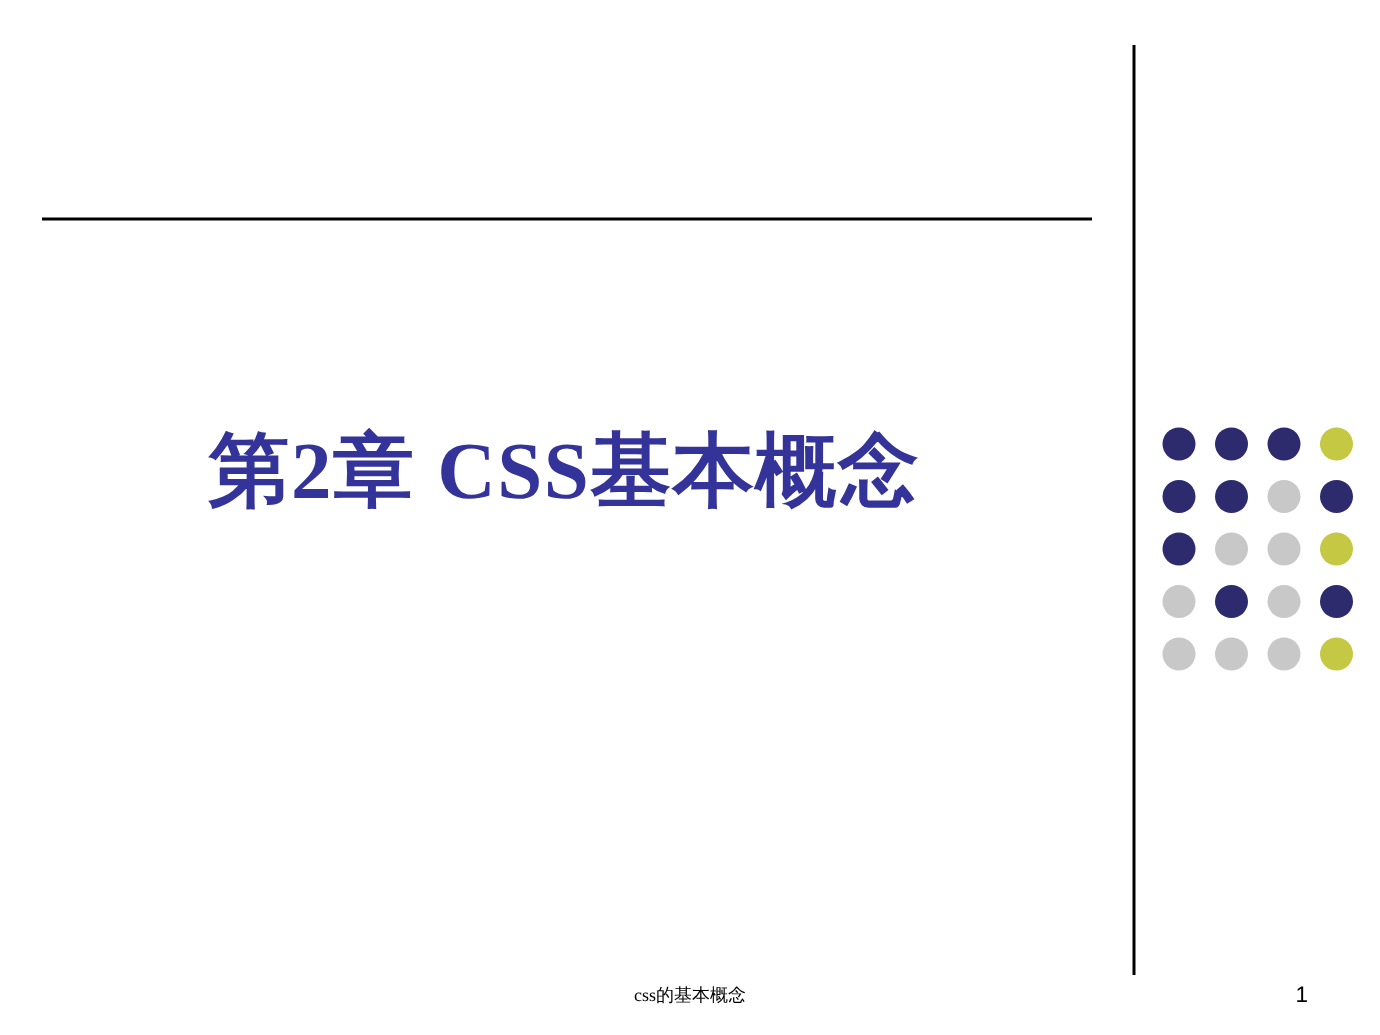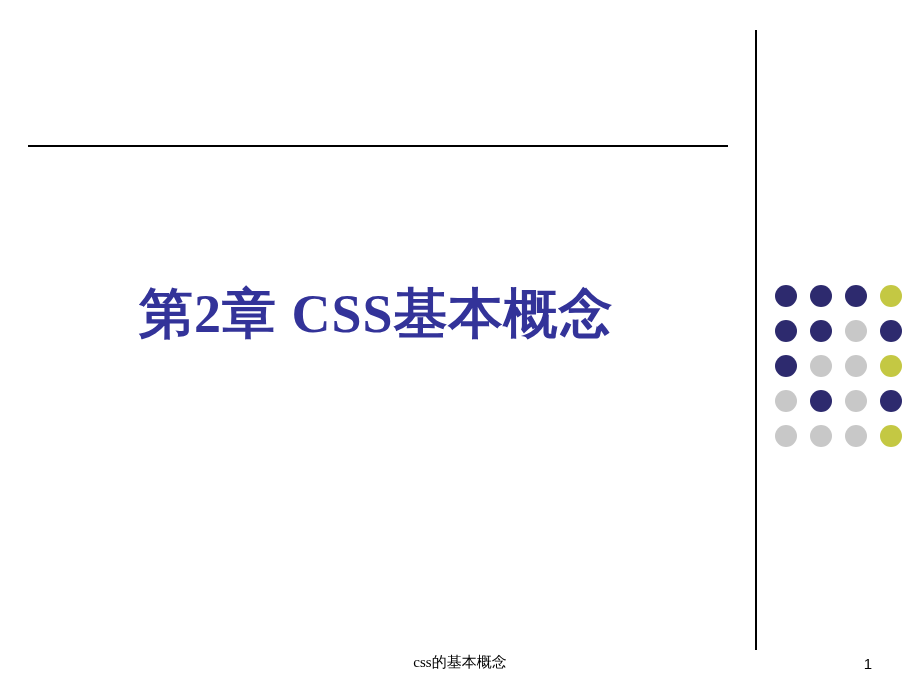--- a/index.html
+++ b/index.html
@@ -67,21 +67,21 @@
       background: #c4c843;
     }
     .dot-gray {
       background: #c8c8c8;
     }
     .footer-text {
       position: absolute;
       bottom: 18px;
       left: 50%;
       transform: translateX(-50%);
-      font-size: 15px;
+      font-size: 12px;
       color: #000000;
       font-family: "SimSun", serif;
     }
     .page-number {
       position: absolute;
       bottom: 18px;
       right: 48px;
       font-size: 15px;
       color: #000000;
       font-family: Arial, sans-serif;

